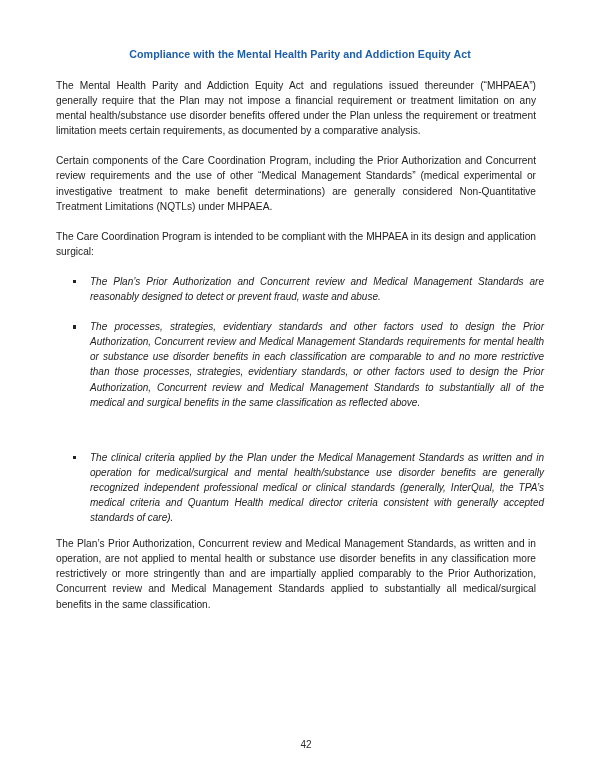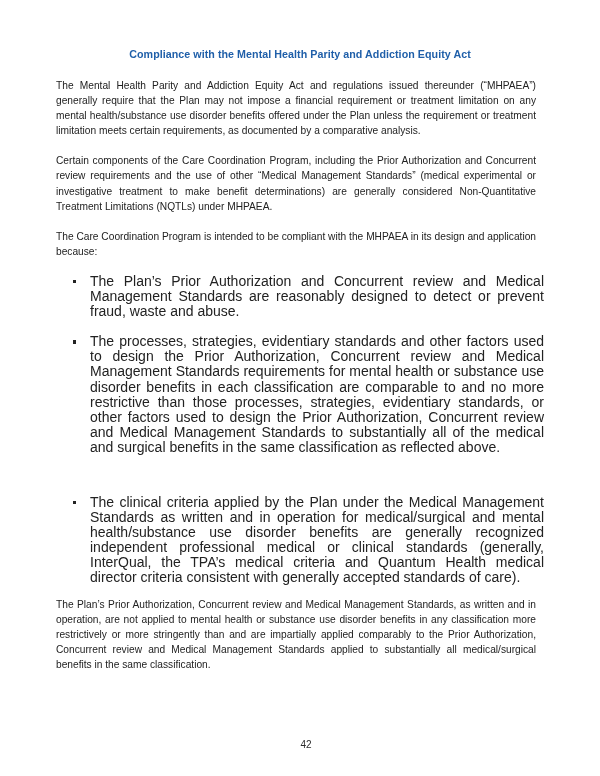--- a/index.html
+++ b/index.html
@@ -59,24 +59,25 @@
     list-style: none;
     margin: 0 0 4px 0;
     padding: 0;
   }
 
   ul.bullet-list > li {
     position: relative;
     padding-left: 34px;
     margin-bottom: 15px;
     color: #222222;
-    font-size: 14px;
+    font-size: 10px;
     line-height: 15.1px;
     text-align: justify;
     text-justify: inter-word;
+    font-style: italic;
   }
 
   ul.bullet-list > li:last-child {
     margin-bottom: 0;
     margin-top: 40px;
   }
 
   .bullet-marker {
     position: absolute;
     left: 17px;
@@ -113,21 +114,21 @@
 <div class="page">
 
   <div class="content">
 
     <h2 class="section-heading">Compliance with the Mental Health Parity and Addiction Equity Act</h2>
 
     <p class="body-para">The Mental Health Parity and Addiction Equity Act and regulations issued thereunder (“MHPAEA”) generally require that the Plan may not impose a financial requirement or treatment limitation on any mental health/substance use disorder benefits offered under the Plan unless the requirement or treatment limitation meets certain requirements, as documented by a comparative analysis.</p>
 
     <p class="body-para">Certain components of the Care Coordination Program, including the Prior Authorization and Concurrent review requirements and the use of other “Medical Management Standards” (medical experimental or investigative treatment to make benefit determinations) are generally considered Non-Quantitative Treatment Limitations (NQTLs) under MHPAEA.</p>
 
-    <p class="body-para">The Care Coordination Program is intended to be compliant with the MHPAEA in its design and application because:</p>
+    <p class="body-para">The Care Coordination Program is intended to be compliant with the MHPAEA in its design and application surgical:</p>
 
     <ul class="bullet-list">
       <li>
         <span class="bullet-marker"></span>
         <span class="li-text">The Plan’s Prior Authorization and Concurrent review and Medical Management Standards are reasonably designed to detect or prevent fraud, waste and abuse.</span>
       </li>
       <li>
         <span class="bullet-marker"></span>
         <span class="li-text">The processes, strategies, evidentiary standards and other factors used to design the Prior Authorization, Concurrent review and Medical Management Standards requirements for mental health or substance use disorder benefits in each classification are comparable to and no more restrictive than those processes, strategies, evidentiary standards, or other factors used to design the Prior Authorization, Concurrent review and Medical Management Standards to substantially all of the medical and surgical benefits in the same classification as reflected above.</span>
       </li>

